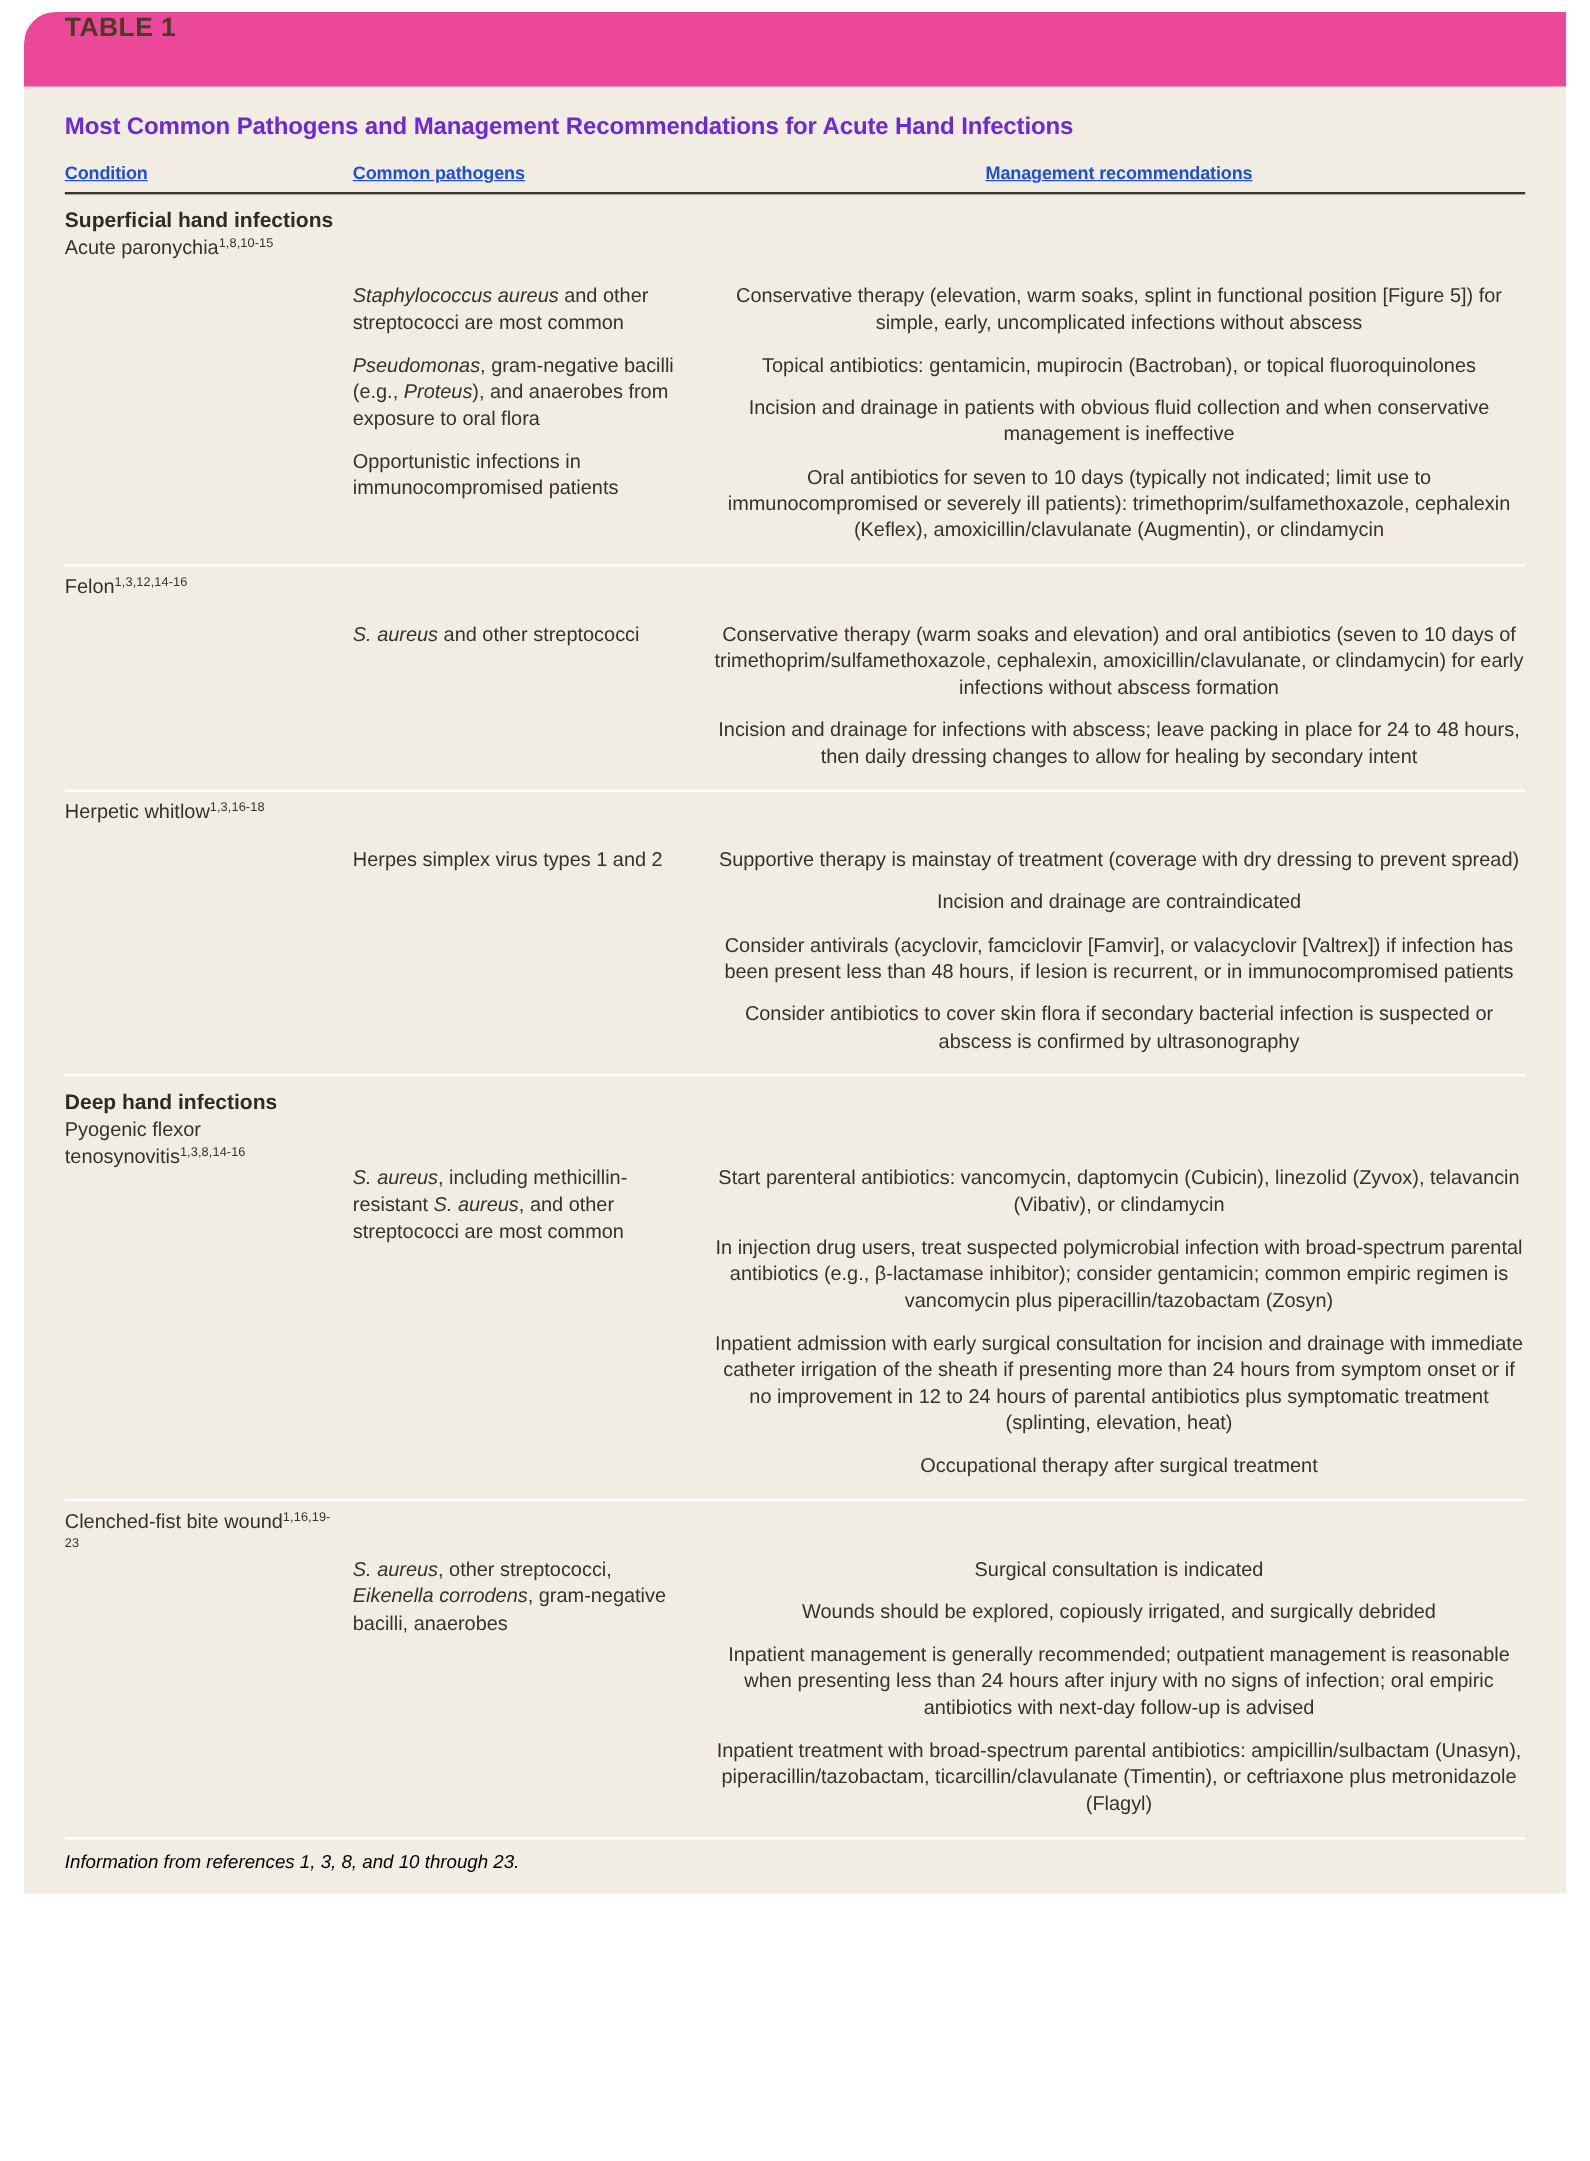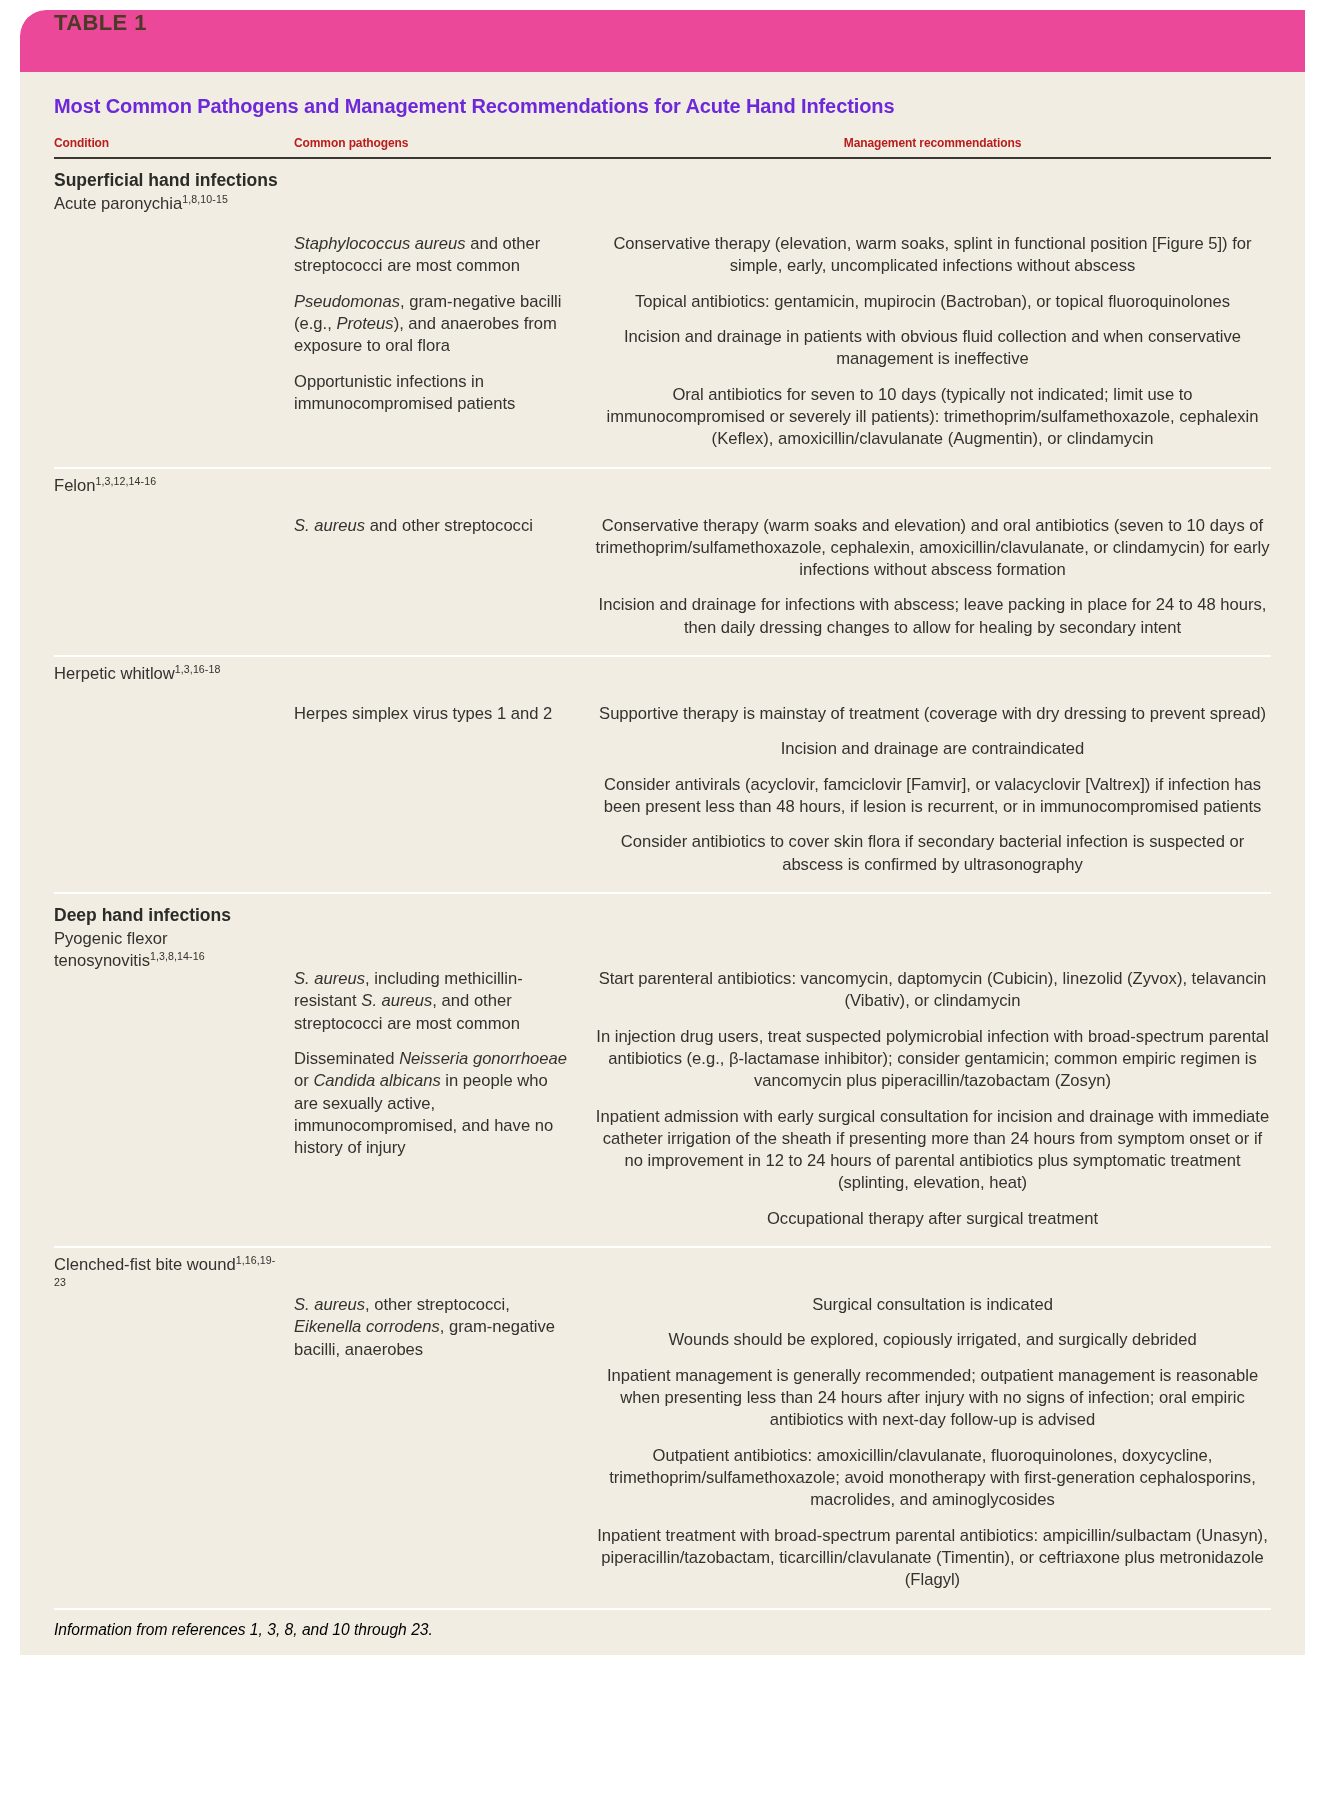--- a/index.html
+++ b/index.html
@@ -56,24 +56,25 @@
   .c-path  { width: 300px; flex: 0 0 300px; padding-right: 18px; box-sizing: border-box; }
   .c-mgmt  { flex: 1 1 auto; box-sizing: border-box; text-align: center; }
 
   .colhead {
     display: flex;
     width: 100%;
     padding-top: 18px;
     padding-bottom: 7px;
   }
   .colhead .hd {
-    font-size: 12px;
+    font-size: 15px;
     font-weight: bold;
-    color: #b91c1c;
+    color: #1d4ed8;
     letter-spacing: -0.1px;
+    text-decoration: underline;
   }
   .rule-dark {
     border-top: 2.4px solid #3a3733;
     width: 100%;
   }
   .rule-light {
     border-top: 2px solid #ffffff;
     width: 100%;
   }
   .section-head {
@@ -185,41 +186,39 @@
             <div class="para">Consider antivirals (acyclovir, famciclovir [Famvir], or valacyclovir [Valtrex]) if infection has been present less than 48 hours, if lesion is recurrent, or in immunocompromised patients</div>
             <div class="para">Consider antibiotics to cover skin flora if secondary bacterial infection is suspected or abscess is confirmed by ultrasonography</div>
           </div>
         </div>
         <div class="rule-light"></div>
         <div class="section-head">Deep hand infections</div>
         <div class="body-row">
           <div class="c-cond cond-name">Pyogenic flexor tenosynovitis<sup>1,3,8,14-16</sup></div>
           <div class="c-path cell-text">
             <div class="para"><i>S. aureus</i>, including methicillin-resistant <i>S. aureus</i>, and other streptococci are most common</div>
-            <div class="para">Disseminated <i>Neisseria gonorrhoeae</i> or <i>Candida albicans</i> in people who are sexually active, immunocompromised, and have no history of injury</div>
           </div>
           <div class="c-mgmt cell-text">
             <div class="para">Start parenteral antibiotics: vancomycin, daptomycin (Cubicin), linezolid (Zyvox), telavancin (Vibativ), or clindamycin</div>
             <div class="para">In injection drug users, treat suspected polymicrobial infection with broad-spectrum parental antibiotics (e.g., β-lactamase inhibitor); consider gentamicin; common empiric regimen is vancomycin plus piperacillin/tazobactam (Zosyn)</div>
             <div class="para">Inpatient admission with early surgical consultation for incision and drainage with immediate catheter irrigation of the sheath if presenting more than 24 hours from symptom onset or if no improvement in 12 to 24 hours of parental antibiotics plus symptomatic treatment (splinting, elevation, heat)</div>
             <div class="para">Occupational therapy after surgical treatment</div>
           </div>
         </div>
         <div class="rule-light"></div>
         <div class="spacer-row"></div>
         <div class="body-row">
           <div class="c-cond cond-name">Clenched-fist bite wound<sup>1,16,19-23</sup></div>
           <div class="c-path cell-text">
             <div class="para"><i>S. aureus</i>, other streptococci, <i>Eikenella corrodens</i>, gram-negative bacilli, anaerobes</div>
           </div>
           <div class="c-mgmt cell-text">
             <div class="para">Surgical consultation is indicated</div>
             <div class="para">Wounds should be explored, copiously irrigated, and surgically debrided</div>
             <div class="para">Inpatient management is generally recommended; outpatient management is reasonable when presenting less than 24 hours after injury with no signs of infection; oral empiric antibiotics with next-day follow-up is advised</div>
-            <div class="para">Outpatient antibiotics: amoxicillin/clavulanate, fluoroquinolones, doxycycline, trimethoprim/sulfamethoxazole; avoid monotherapy with first-generation cephalosporins, macrolides, and aminoglycosides</div>
             <div class="para">Inpatient treatment with broad-spectrum parental antibiotics: ampicillin/sulbactam (Unasyn), piperacillin/tazobactam, ticarcillin/clavulanate (Timentin), or ceftriaxone plus metronidazole (Flagyl)</div>
           </div>
         </div>
       </div>
 
     <div class="footer-rule"></div>
   </div>
 
   <div class="table-footnote">Information from references 1, 3, 8, and 10 through 23.</div>
 

